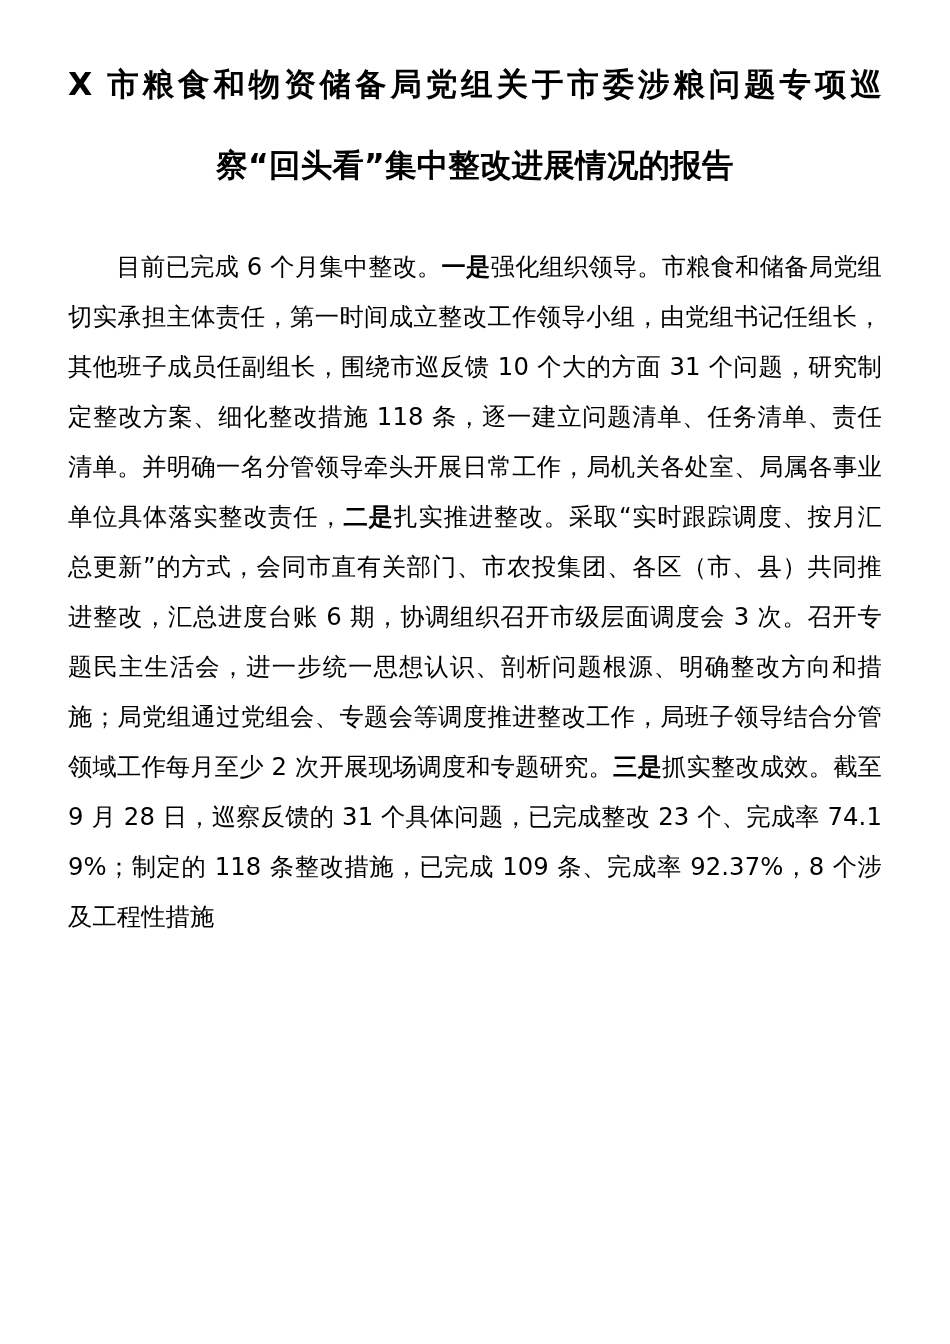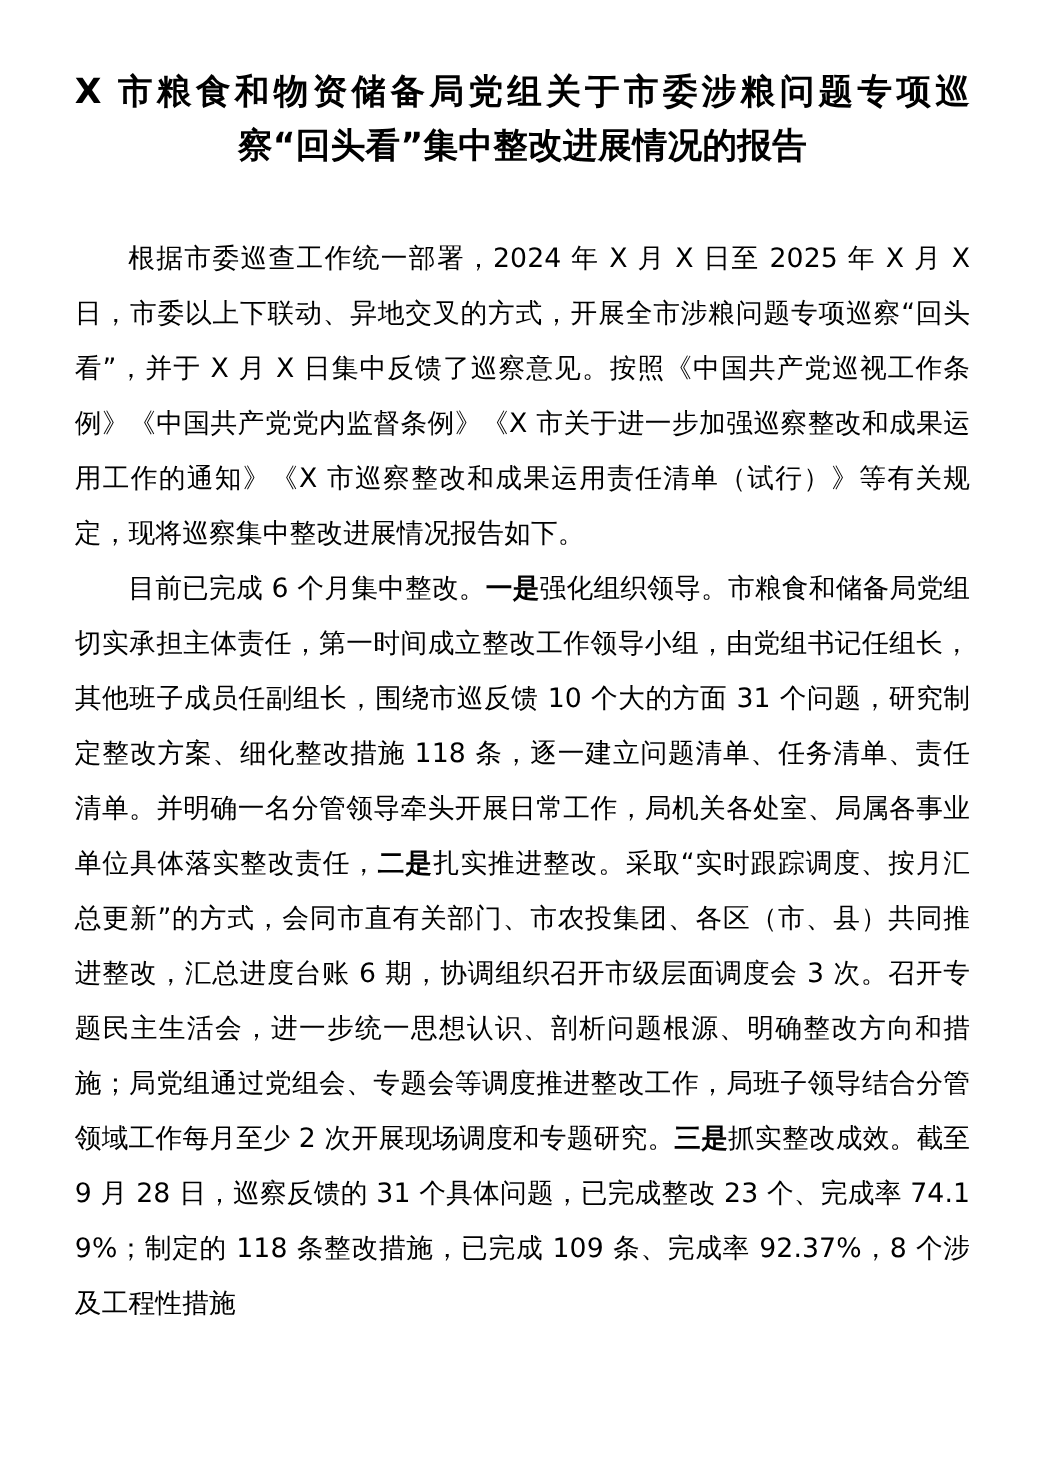--- a/index.html
+++ b/index.html
@@ -37,20 +37,21 @@
   .title-line {
     display: block;
     white-space: nowrap;
   }
   .title-line-1 {
     text-align: justify;
     text-align-last: justify;
   }
   .title-line-2 {
     text-align: center;
+    margin-top: 32px;
   }
   .para-block {
     margin-top: 52px;
   }
   p.para {
     margin: 0;
     font-size: 24.3px;
     line-height: 50px;
     text-align: justify;
     text-justify: inter-ideograph;
@@ -67,18 +68,17 @@
 
 <div class="page">
   <div class="doc-body">
 
     <h1 class="doc-title">
       <span class="title-line title-line-1">X 市粮食和物资储备局党组关于市委涉粮问题专项巡</span>
       <span class="title-line title-line-2">察“回头看”集中整改进展情况的报告</span>
     </h1>
 
     <div class="para-block">
-      <p class="para"><span>根据市委巡查工作统一部署，2024 年 X 月 X 日至 2025 年 X 月 X 日，市委以上下联动、异地交叉的方式，开展全市涉粮问题专项巡察“回头看”，并于 X 月 X 日集中反馈了巡察意见。按照《中国共产党巡视工作条例》《中国共产党党内监督条例》《X 市关于进一步加强巡察整改和成果运用工作的通知》《X 市巡察整改和成果运用责任清单（试行）》等有关规定，现将巡察集中整改进展情况报告如下。</span></p>
       <p class="para"><span>目前已完成 6 个月集中整改。</span><b class="marker">一是</b><span>强化组织领导。市粮食和储备局党组切实承担主体责任，第一时间成立整改工作领导小组，由党组书记任组长，其他班子成员任副组长，围绕市巡反馈 10 个大的方面 31 个问题，研究制定整改方案、细化整改措施 118 条，逐一建立问题清单、任务清单、责任清单。并明确一名分管领导牵头开展日常工作，局机关各处室、局属各事业单位具体落实整改责任，</span><b class="marker">二是</b><span>扎实推进整改。采取“实时跟踪调度、按月汇总更新”的方式，会同市直有关部门、市农投集团、各区（市、县）共同推进整改，汇总进度台账 6 期，协调组织召开市级层面调度会 3 次。召开专题民主生活会，进一步统一思想认识、剖析问题根源、明确整改方向和措施；局党组通过党组会、专题会等调度推进整改工作，局班子领导结合分管领域工作每月至少 2 次开展现场调度和专题研究。</span><b class="marker">三是</b><span>抓实整改成效。截至 9 月 28 日，巡察反馈的 31 个具体问题，已完成整改 23 个、完成率 74.19%；制定的 118 条整改措施，已完成 109 条、完成率 92.37%，8 个涉及工程性措施</span></p>
     </div>
 
   </div>
 </div>
 
 </body></html>

